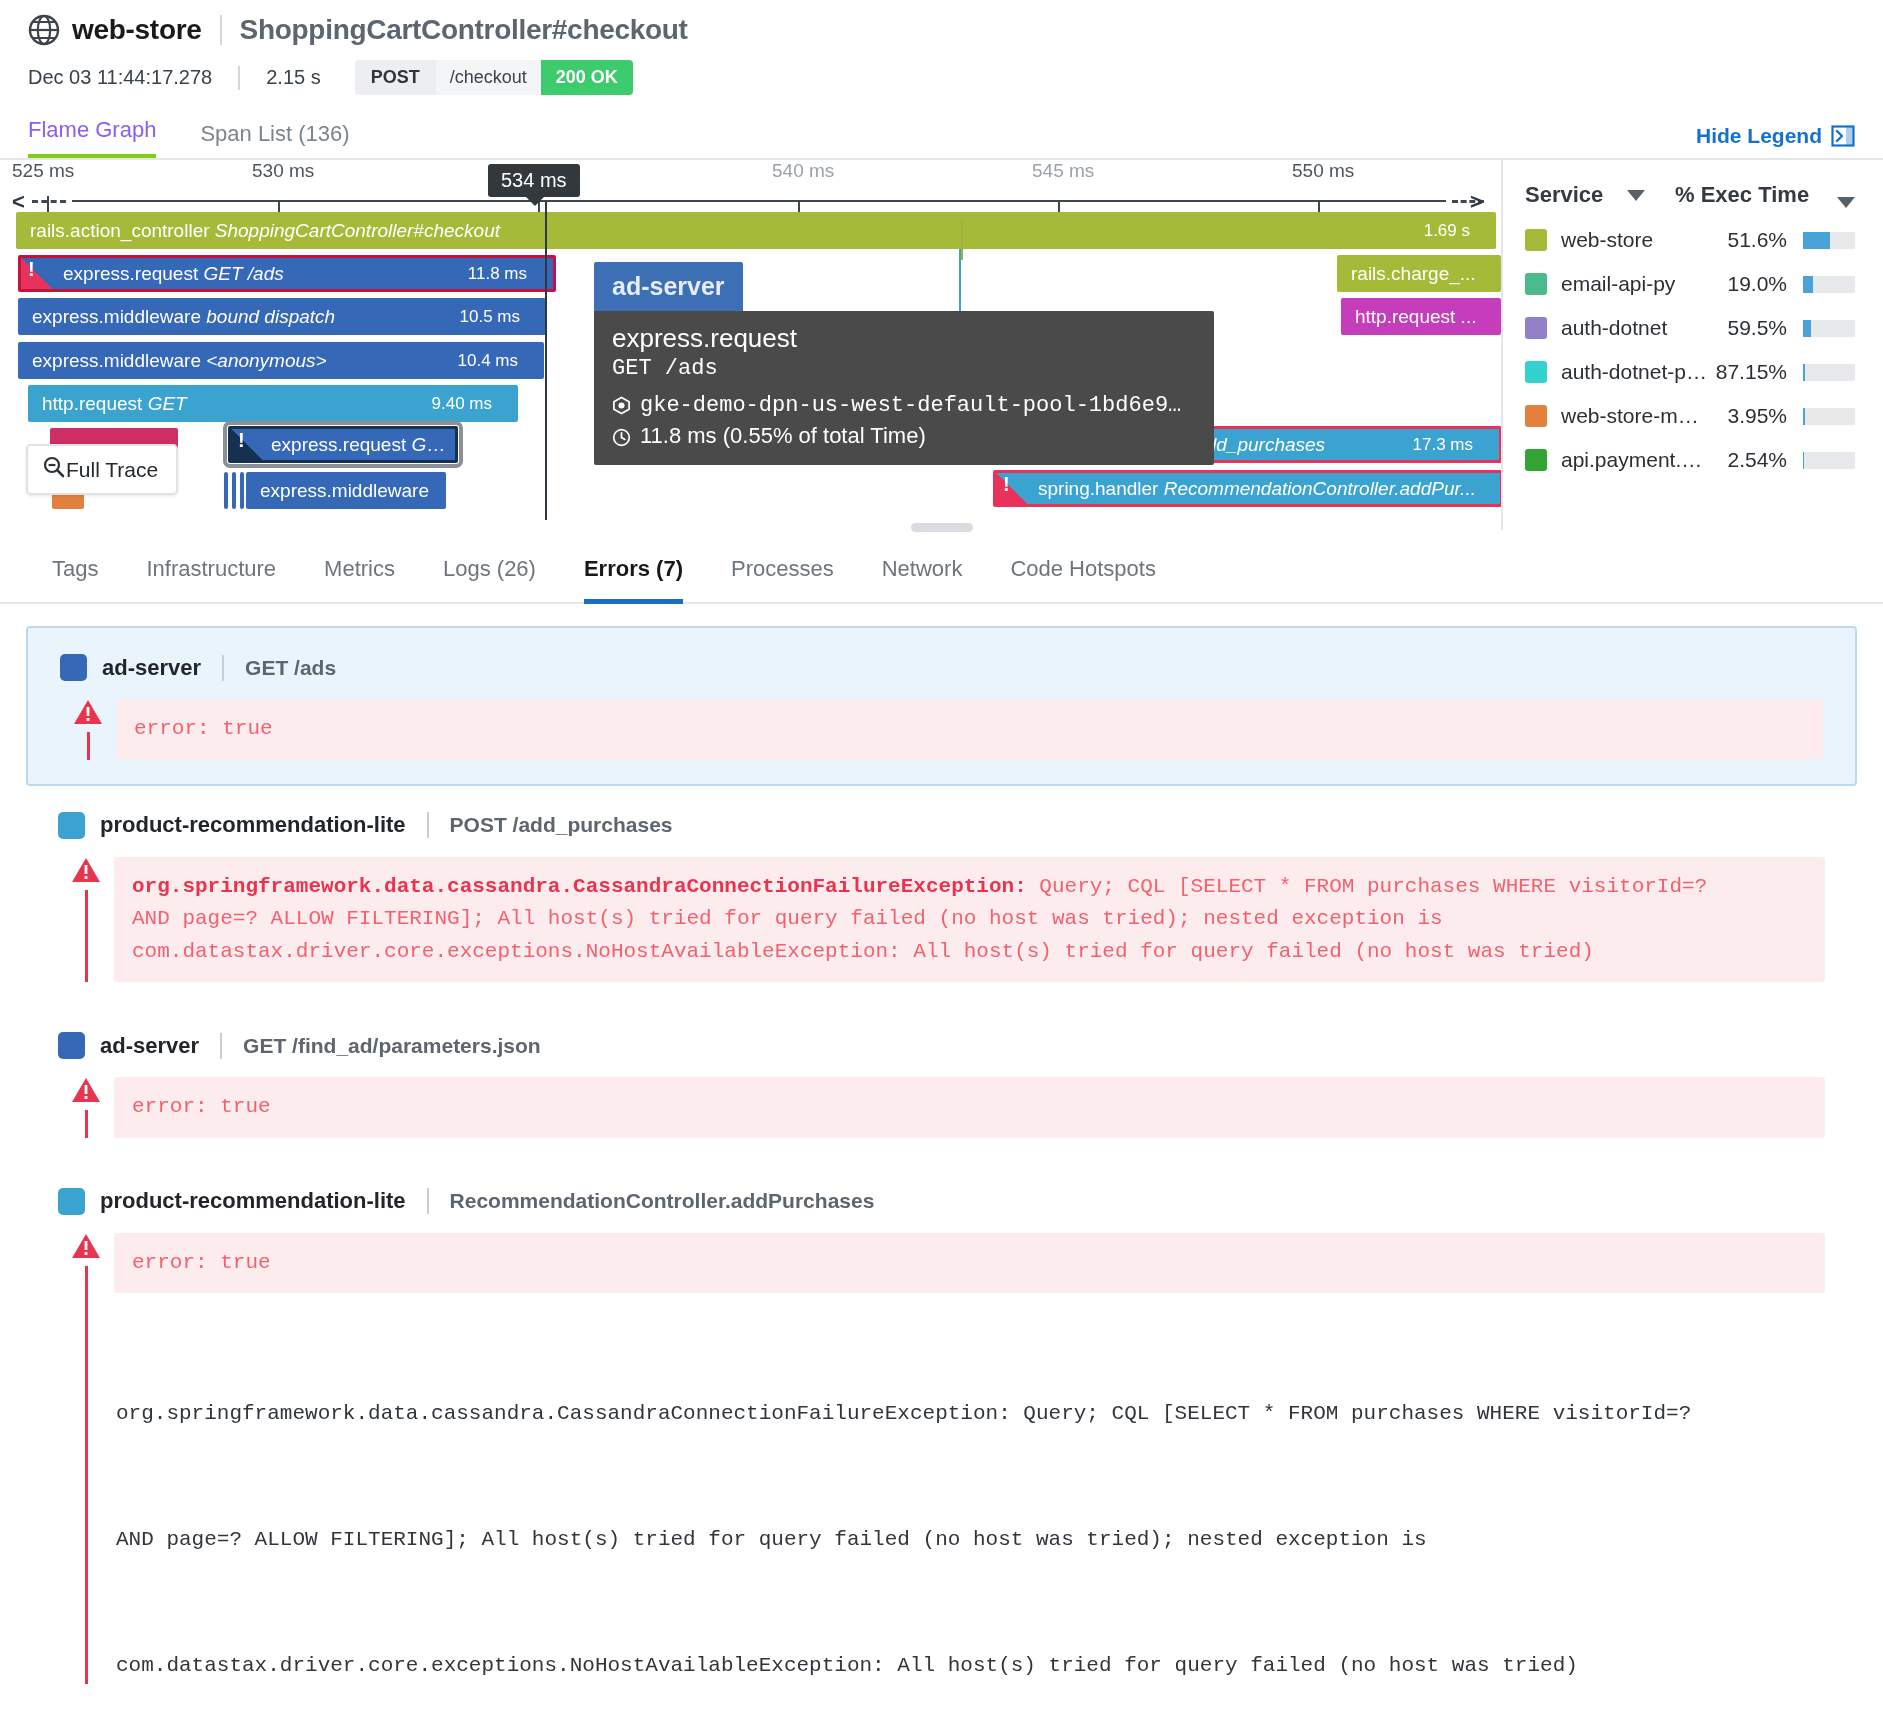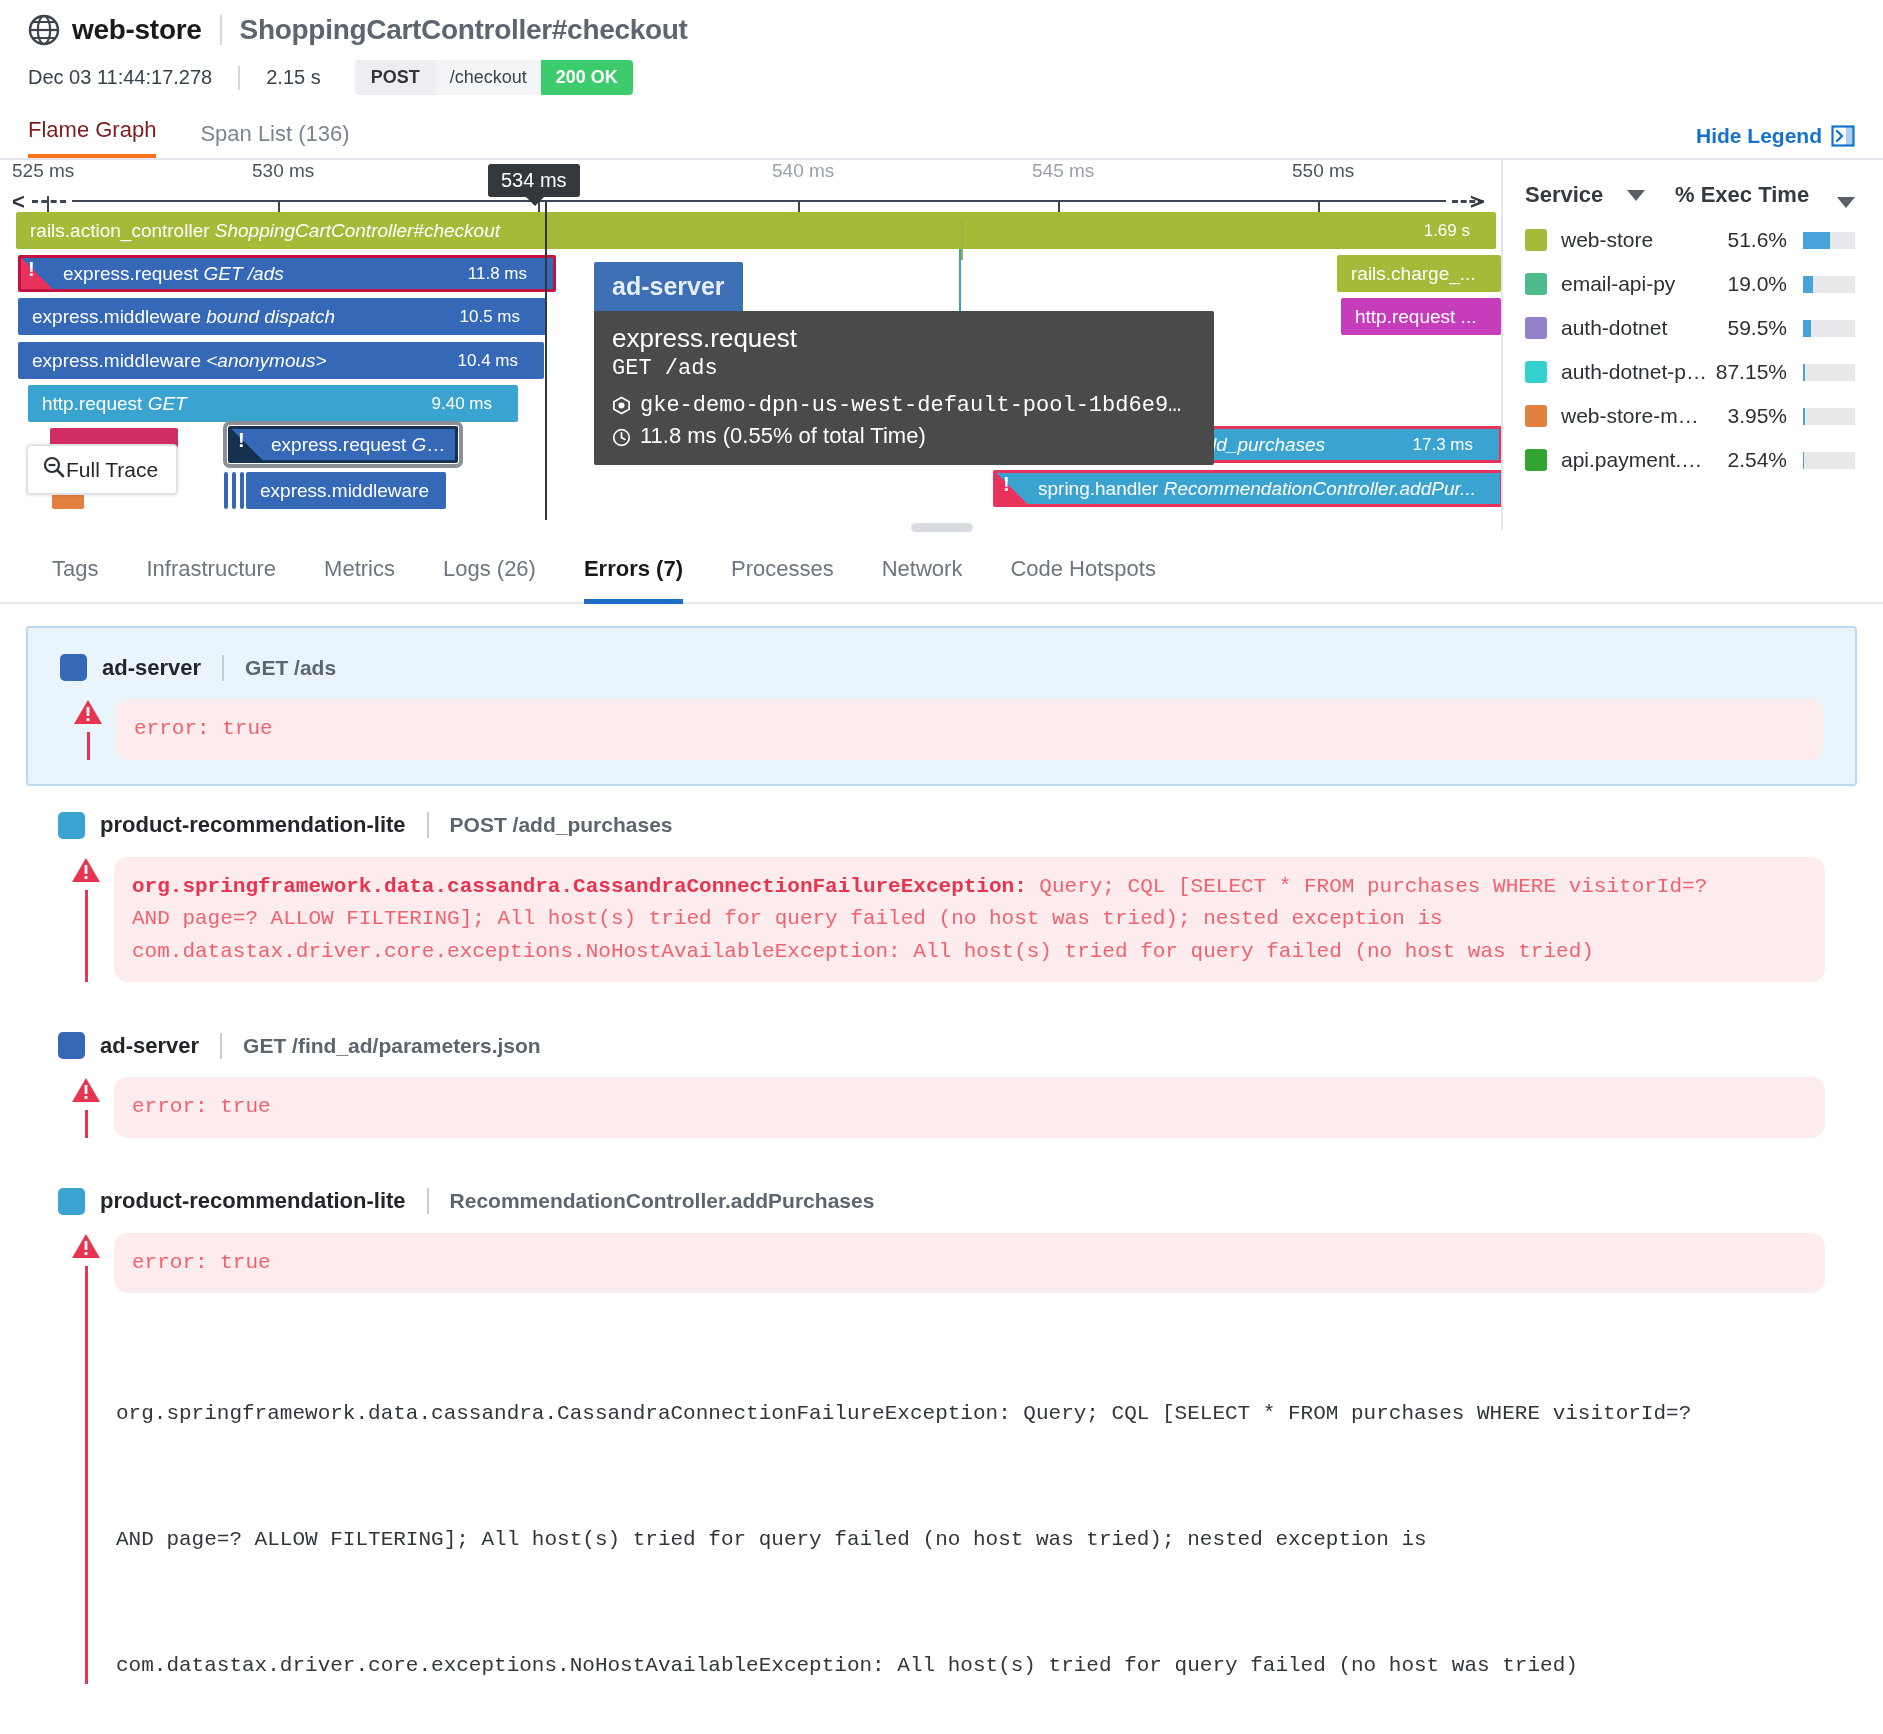--- a/index.html
+++ b/index.html
@@ -24,21 +24,21 @@
   .meta-sep { width: 2px; height: 24px; background: #d4d8dd; margin: 0 20px; }
   .meta-dur { font-size: 20px; color: #37424d; }
   .pill-group { display: flex; align-items: stretch; margin-left: 28px; border-radius: 4px; overflow: hidden; }
   .pill-method { background: #eceef1; color: #32343a; font-weight: bold; font-size: 18px; padding: 7px 16px; }
   .pill-path { background: #f4f5f7; color: #3d444d; font-size: 18px; padding: 7px 14px; }
   .pill-status { background: #3dcc6d; color: #fff; font-weight: bold; font-size: 18px; padding: 7px 15px; }
 
   
   .graph-tabs { display: flex; align-items: flex-end; gap: 44px; margin-top: 22px; position: relative; }
   .gtab { font-size: 22px; color: #7c858f; padding-bottom: 11px; cursor: pointer; }
-  .gtab.active { color: #7f1d1d; border-bottom: 4px solid #f97316; }
+  .gtab.active { color: #8b5cf6; border-bottom: 4px solid #84cc16; }
   .hide-legend {
     position: absolute; right: 0; bottom: 10px;
     font-size: 21px; color: #1472cc; font-weight: 600;
     display: flex; align-items: center; gap: 9px; cursor: pointer;
   }
   .hide-legend .panel-icon { width: 24px; height: 24px; }
 
   .hr-main { height: 2px; background: #e3e6ea; margin-top: 0; }
 
   
@@ -140,21 +140,21 @@
   .err-swatch { width: 27px; height: 27px; border-radius: 5px; flex: 0 0 auto; }
   .err-svc { font-size: 22px; font-weight: bold; color: #22262b; }
   .err-vsep { width: 2px; height: 26px; background: #c9ced4; margin: 0 6px; }
   .err-res { font-size: 21px; font-weight: bold; color: #5d656e; }
 
   .err-body { display: flex; margin-top: 18px; }
   .err-gutter { width: 56px; flex: 0 0 auto; display: flex; flex-direction: column; align-items: center; }
   .warn-tri { width: 30px; height: 27px; }
   .gutter-line { width: 3px; background: #e8344e; flex: 1 1 auto; margin-top: 6px; }
   .err-msg {
-    flex: 1 1 auto; background: #fdeced; border-radius: 14px; padding: 14px 18px;
+    flex: 1 1 auto; background: #fdeced; border-radius: 3px; padding: 14px 18px;
     font-family: "Liberation Mono", monospace; font-size: 21px; line-height: 1.55; color: #f1616f;
     white-space: pre-wrap; word-break: break-word;
   }
   .err-msg .bold { font-weight: bold; color: #e8344e; }
 
   .stack {
     font-family: "Liberation Mono", monospace; font-size: 21px; line-height: 2.0;
     color: #30363c; padding-left: 2px; white-space: pre-wrap; word-break: break-all;
   }
   .stack-row { display: flex; }

